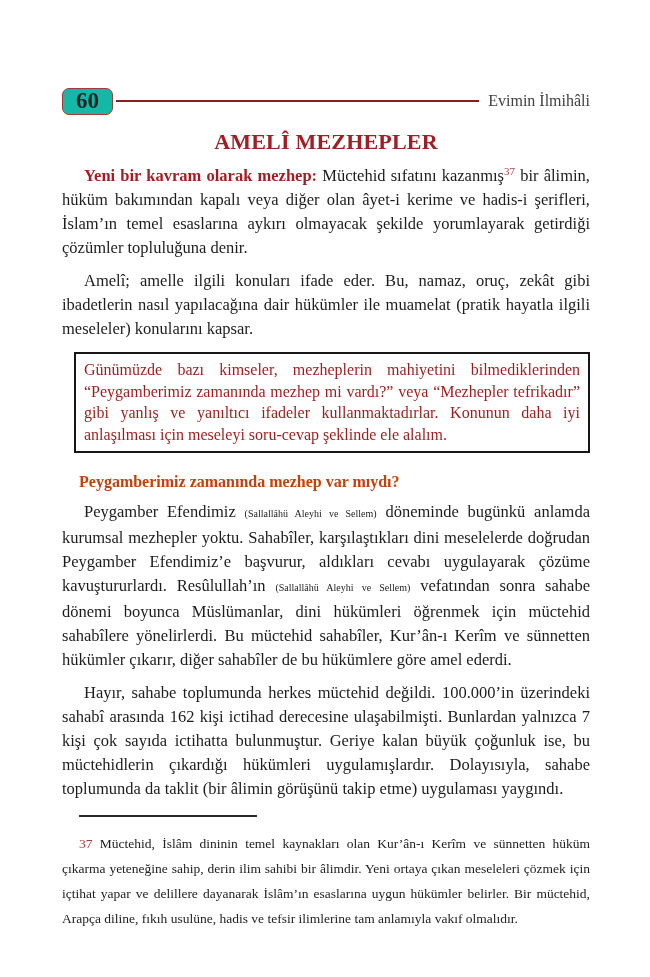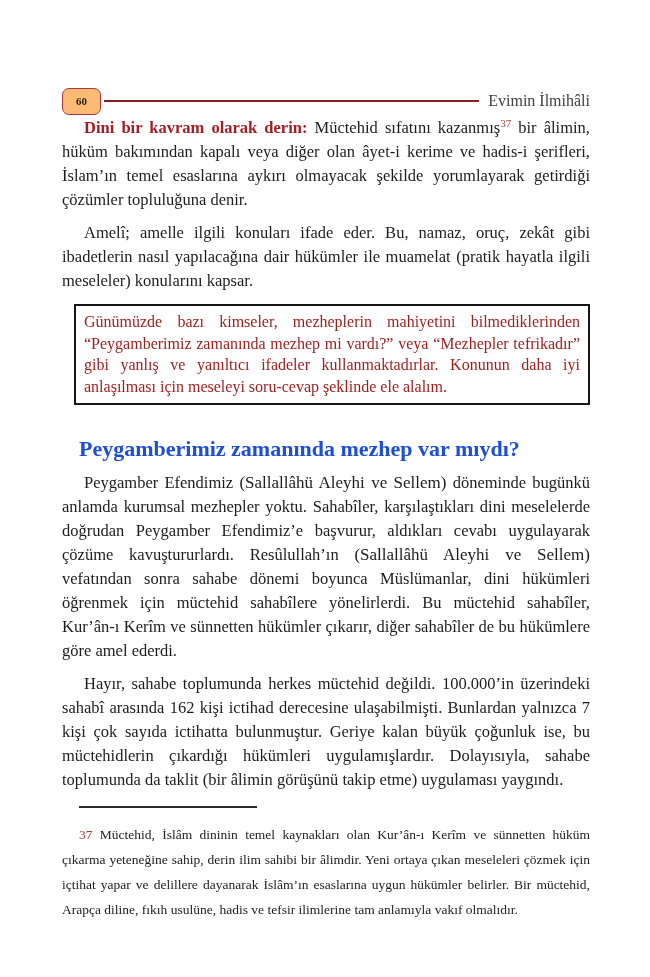--- a/index.html
+++ b/index.html
@@ -12,23 +12,23 @@
     font-family: "Liberation Serif", "DejaVu Serif", serif;
     color: #1c1c1c;
     padding: 86px 60px 0 62px;
   }
   
   .header { display: flex; align-items: center; height: 30px; }
   .page-num-box {
     border: 1px solid #a8383e;
     border-radius: 7px;
     padding: 1px 13px 2px 13px;
-    font-size: 11px;
+    font-size: 23px;
     color: #222222;
-    background: #fdba74;
+    background: #14b8a6;
     line-height: 22px;
     font-weight: bold;
   }
   .header-rule { flex: 1; height: 2px; background: #8e1b1f; margin: 0 9px 0 3px; }
   .header-title { font-size: 16px; color: #404040; white-space: nowrap; }
   
   .page-title {
     text-align: center;
     color: #a31e24;
     font-weight: bold;
@@ -45,37 +45,37 @@
     margin: 0 0 9px 0;
   }
   .lead-red { color: #a31e24; font-weight: bold; }
   .lead-black { font-weight: normal; }
   .fn-ref {
     color: #b04040;
     font-size: 11px;
     vertical-align: super;
     line-height: 0;
   }
-  .small-inline { font-size: 17px; }
+  .small-inline { font-size: 10px; }
   
   .note-box {
     border: 2px solid #161616;
     color: #9e1c1c;
     font-size: 16px;
     line-height: 21.5px;
     text-align: justify;
     padding: 5px 8px 6px 8px;
     margin: 11px 0 12px 12px;
   }
   
   .section-heading {
-    color: #1d4ed8;
+    color: #c2410c;
     font-weight: bold;
-    font-size: 22px;
-    margin: 31px 0 9px 0;
+    font-size: 16px;
+    margin: 20px 0 9px 0;
     padding-left: 17px;
   }
   
   .footnote-sep {
     width: 178px;
     border: 0;
     border-top: 2px solid #2a2a2a;
     margin: 14px 0 7px 17px;
   }
   .footnote {
@@ -93,22 +93,23 @@
 <div class="page">
 
   <div class="header">
     <div class="page-num-box">
       <span>60</span>
     </div>
     <div class="header-rule"></div>
     <div class="header-title">Evimin İlmihâli</div>
   </div>
 
+  <h1 class="page-title">AMELÎ MEZHEPLER</h1>
 
-  <p class="para"><span class="lead-red">Dini bir kavram olarak derin:</span><span> Müctehid sıfatını kazanmış</span><span class="fn-ref">37</span><span> bir âlimin, hüküm bakımından kapalı veya diğer olan âyet-i kerime ve hadis-i şerifleri, İslam’ın temel esaslarına aykırı olmayacak şekilde yorumlayarak getirdiği çözümler topluluğuna denir.</span></p>
+  <p class="para"><span class="lead-red">Yeni bir kavram olarak mezhep:</span><span> Müctehid sıfatını kazanmış</span><span class="fn-ref">37</span><span> bir âlimin, hüküm bakımından kapalı veya diğer olan âyet-i kerime ve hadis-i şerifleri, İslam’ın temel esaslarına aykırı olmayacak şekilde yorumlayarak getirdiği çözümler topluluğuna denir.</span></p>
 
   <p class="para"><span class="lead-black">Amelî;</span><span> amelle ilgili konuları ifade eder. Bu, namaz, oruç, zekât gibi ibadetlerin nasıl yapılacağına dair hükümler ile muamelat (pratik hayatla ilgili meseleler) konularını kapsar.</span></p>
 
   <div class="note-box"><span>Günümüzde bazı kimseler, mezheplerin mahiyetini bilmediklerinden “Peygamberimiz zamanında mezhep mi vardı?” veya “Mezhepler tefrikadır” gibi yanlış ve yanıltıcı ifadeler kullanmaktadırlar. Konunun daha iyi anlaşılması için meseleyi soru-cevap şeklinde ele alalım.</span></div>
 
   <h2 class="section-heading">Peygamberimiz zamanında mezhep var mıydı?</h2>
 
   <p class="para"><span>Peygamber Efendimiz </span><span class="small-inline">(Sallallâhü Aleyhi ve Sellem)</span><span> döneminde bugünkü anlamda kurumsal mezhepler yoktu. Sahabîler, karşılaştıkları dini meselelerde doğrudan Peygamber Efendimiz’e başvurur, aldıkları cevabı uygulayarak çözüme kavuştururlardı. Resûlullah’ın </span><span class="small-inline">(Sallallâhü Aleyhi ve Sellem)</span><span> vefatından sonra sahabe dönemi boyunca Müslümanlar, dini hükümleri öğrenmek için müctehid sahabîlere yönelirlerdi. Bu müctehid sahabîler, Kur’ân-ı Kerîm ve sünnetten hükümler çıkarır, diğer sahabîler de bu hükümlere göre amel ederdi.</span></p>
 
 

